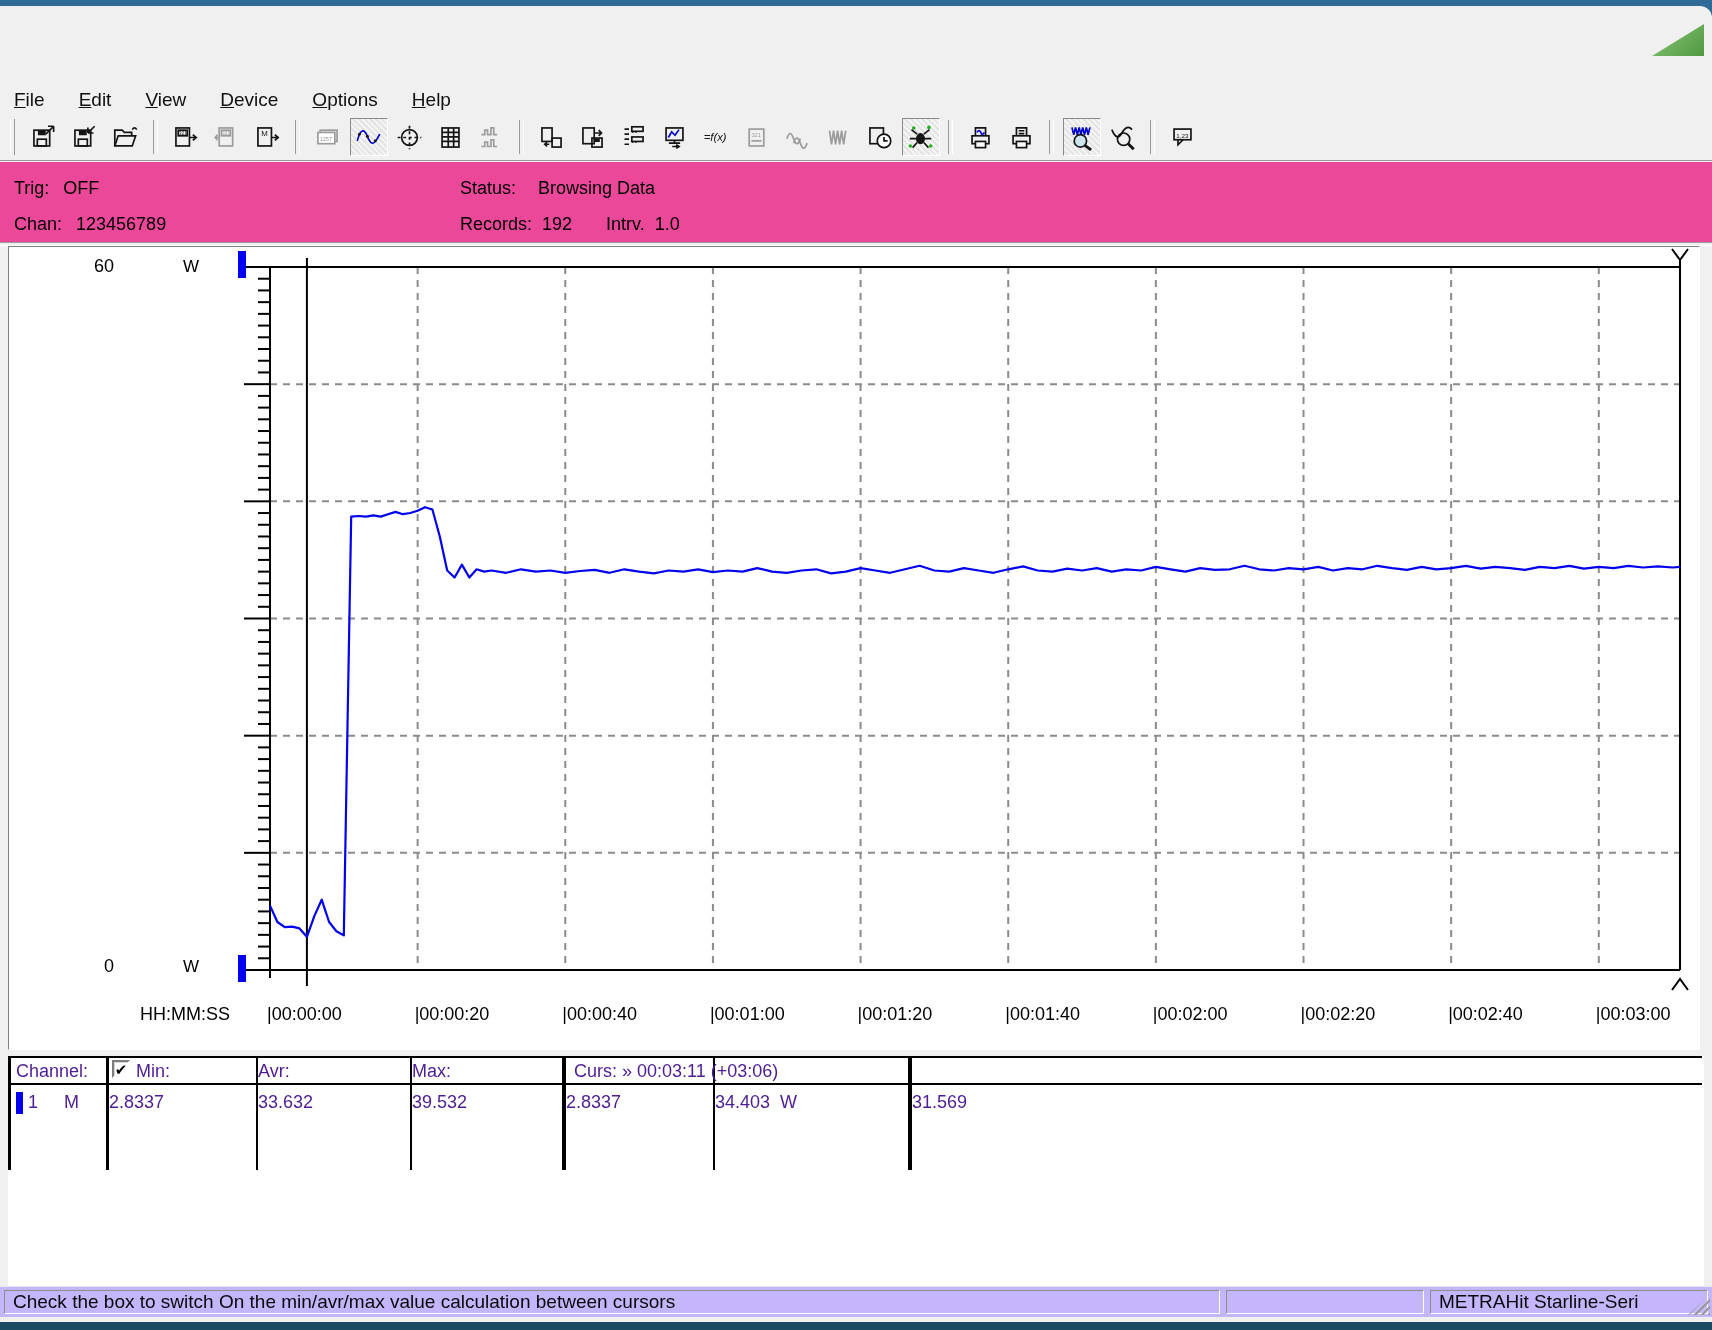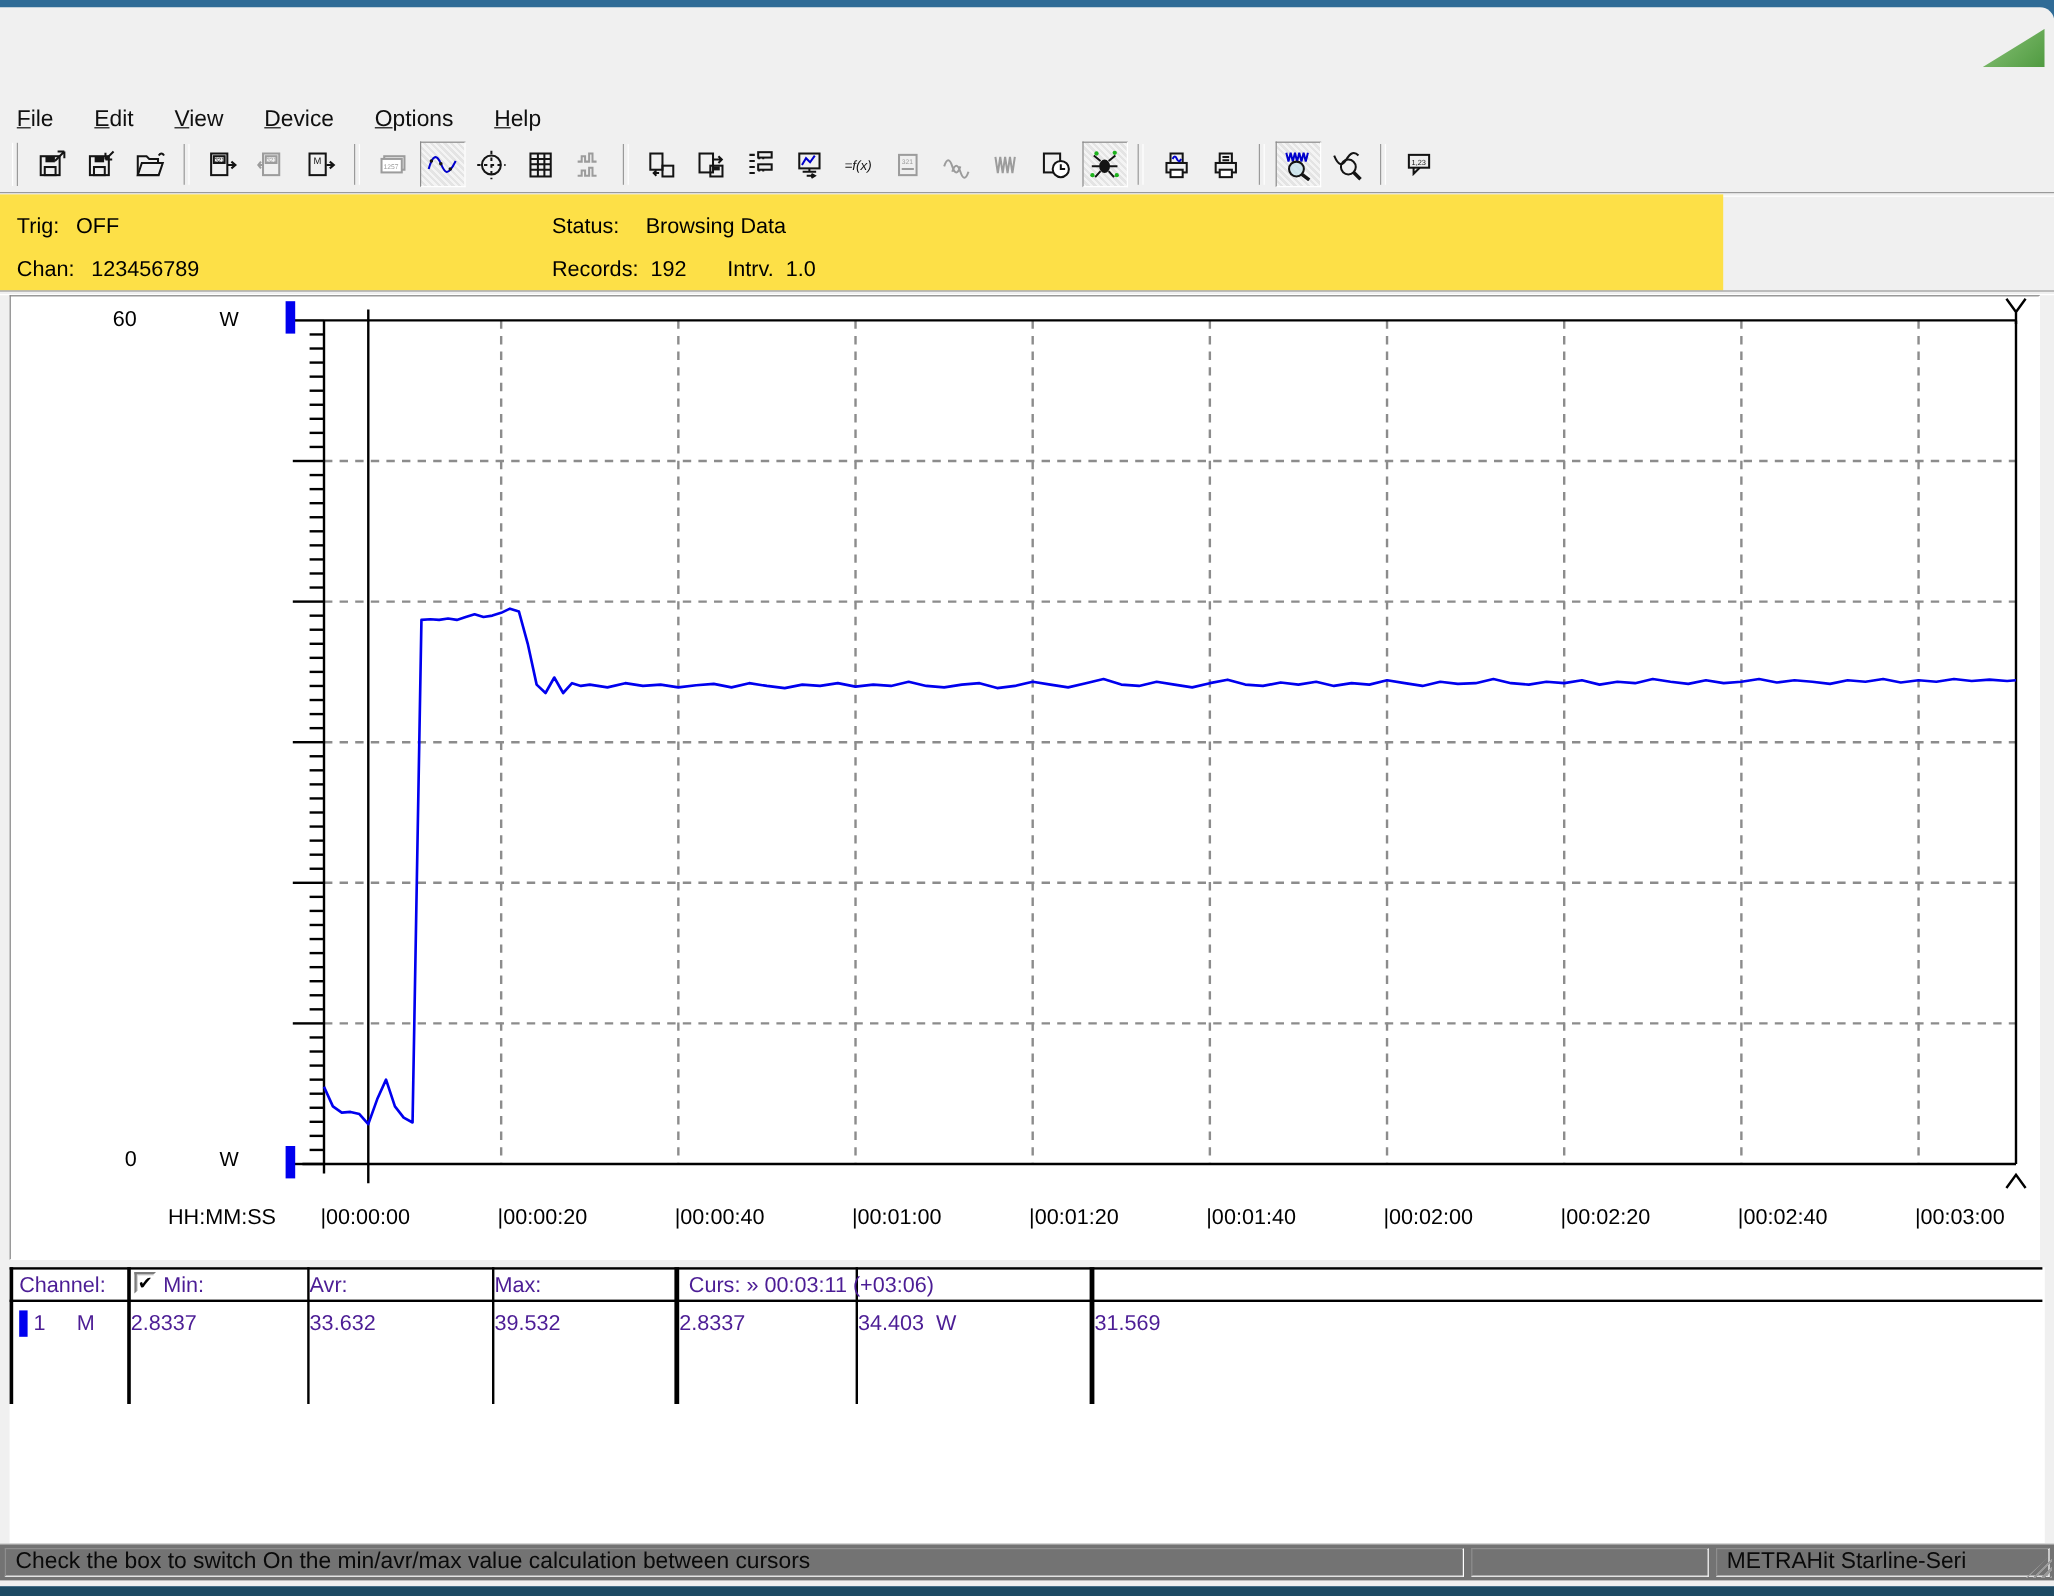--- a/index.html
+++ b/index.html
@@ -24,21 +24,21 @@
   .toolbar{position:absolute;left:0;top:108px;width:1712px;height:46px;display:flex;align-items:center;padding-left:10px;box-sizing:border-box;}
   .tgrip{width:3px;height:36px;border-left:1px solid #fff;border-right:1px solid #9a9a9a;margin-right:8px;}
   .tsep{width:3px;height:34px;border-left:1px solid #9a9a9a;border-right:1px solid #fff;margin:0 7px;}
   .tbtn{width:38px;height:38px;display:flex;align-items:center;justify-content:center;border:1px solid transparent;box-sizing:border-box;margin:0 1.5px;}
   .tbtn.pressed{border-color:#8a8a8a #fff #fff #8a8a8a;
      background:repeating-linear-gradient(45deg,#f4f4f4 0 2px,#e4e4e4 2px 4px);}
   .grow-tri{position:absolute;right:8px;top:18px;width:52px;height:32px;
      background:linear-gradient(135deg,#8cc47a,#4f9a40);clip-path:polygon(100% 0,100% 100%,0 100%);}
   .groove{position:absolute;left:0;width:1712px;height:2px;border-top:1px solid #9a9a9a;border-bottom:1px solid #ffffff;}
   
-  .infopanel{position:absolute;left:0;top:156px;width:1436px;height:80px;background:#fde047;}
+  .infopanel{position:absolute;left:0;top:156px;width:1712px;height:80px;background:#ec4899;}
   .inforow{position:absolute;font-size:18px;color:#000;white-space:nowrap;display:flex;}
   
   .chartpanel{position:absolute;left:8px;top:240px;width:1692px;height:804px;background:#fff;
       border-top:1px solid #808080;border-left:1px solid #808080;border-right:1px solid #fff;border-bottom:1px solid #fff;box-sizing:border-box;}
   .chart-layer{position:absolute;left:0;top:0;width:1384px;height:1330px;pointer-events:none;}
   .axis-label{position:absolute;font-size:17px;color:#000;white-space:nowrap;}
   .num-label{position:absolute;font-size:18px;color:#000;width:52px;text-align:right;}
   .chmark{position:absolute;width:8px;height:27px;background:#0000ee;}
   .xtick{position:absolute;top:1004px;font-size:18px;color:#000;white-space:nowrap;}
   
@@ -46,21 +46,21 @@
   .tt-topborder{position:absolute;left:0;top:0;width:1694px;height:2px;background:#000;}
   .tt-headline{position:absolute;left:0;top:27px;width:1694px;height:2px;background:#000;}
   .tt-div{position:absolute;top:0;background:#000;}
   .tt-cell{position:absolute;font-size:18px;color:#4c1d95;white-space:nowrap;}
   .tt-center{}
   .checkbox{position:absolute;width:18px;height:18px;background:#fff;
      border-top:2px solid #7d7d7d;border-left:2px solid #7d7d7d;border-bottom:2px solid #fff;border-right:2px solid #fff;
      box-shadow:1px 1px 0 #d6d6d6 inset;font-size:15px;line-height:15px;text-align:center;color:#000;box-sizing:border-box;}
   .bluebar{position:absolute;width:7px;height:22px;background:#0000ee;}
   
-  .statusbar{position:absolute;left:0;top:1286px;width:1712px;height:30px;background:#737373;border-top:1px solid #e8e8e8;}
+  .statusbar{position:absolute;left:0;top:1286px;width:1712px;height:30px;background:#c4b5fd;border-top:1px solid #e8e8e8;}
   .sseg{position:absolute;top:3px;height:24px;box-sizing:border-box;
      border-top:1px solid #8e8e8e;border-left:1px solid #8e8e8e;border-bottom:1px solid #fff;border-right:1px solid #fff;
      font-size:19px;color:#0a0a0a;display:flex;align-items:center;padding:0 8px;white-space:nowrap;overflow:hidden;}
   .grip{position:absolute;right:2px;top:8px;width:22px;height:20px;
      background:repeating-linear-gradient(135deg,transparent 0 3px,#9a9a9a 3px 5px);
      clip-path:polygon(100% 0,100% 100%,0 100%);}
   
   .watermark{position:absolute;left:1318px;top:1236px;width:394px;height:60px;pointer-events:none;}
   .wm-text{position:absolute;left:98px;top:8px;font-size:33px;font-weight:bold;letter-spacing:-1px;white-space:nowrap;
      text-shadow:1px 1px 0 #fff;}

